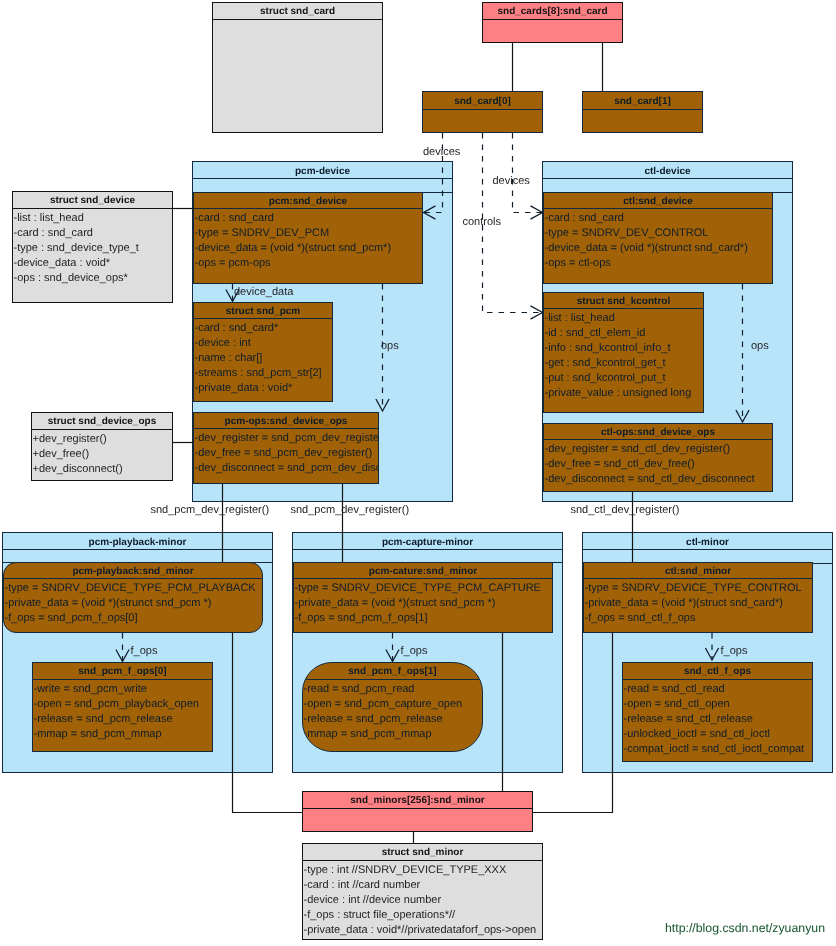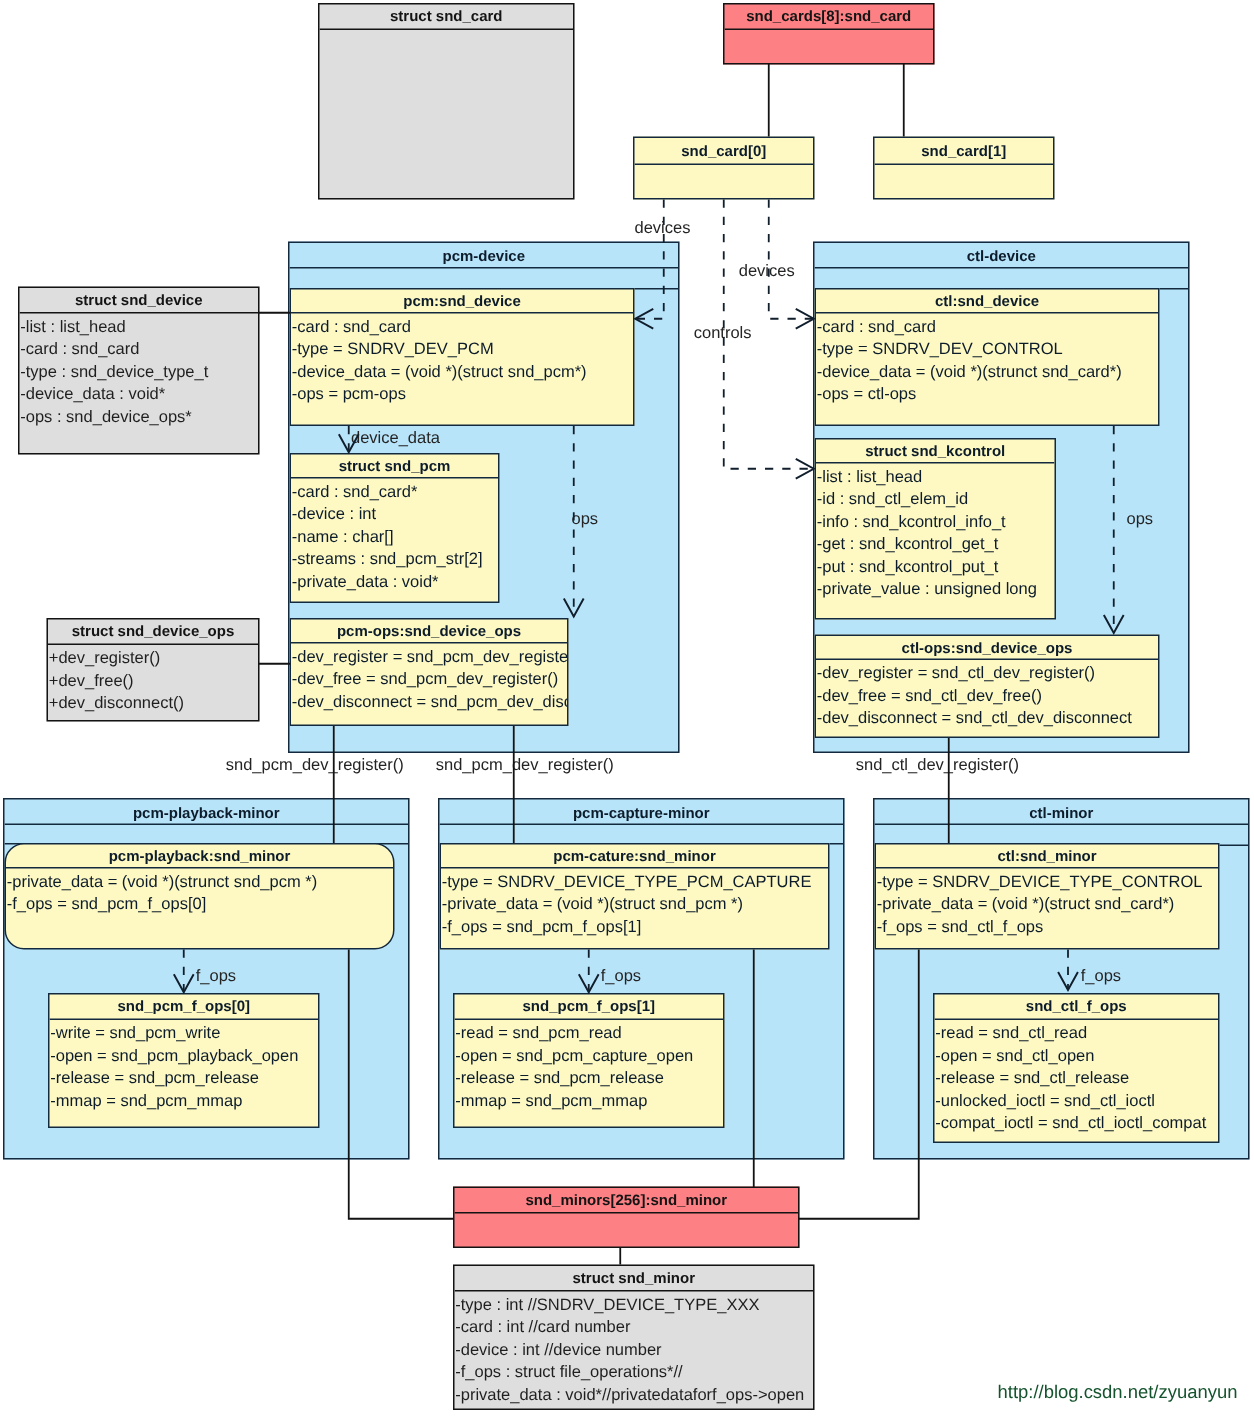--- a/index.html
+++ b/index.html
@@ -2,21 +2,21 @@
 <html><head>
 <meta charset="utf-8">
 <title>snd_card UML diagram</title>
 <style>
   html,body{margin:0;padding:0;background:#ffffff;}
   body{width:836px;height:946px;-webkit-font-smoothing:antialiased;text-rendering:geometricPrecision;font-family:"Liberation Sans","DejaVu Sans",sans-serif;overflow:hidden;}
   #canvas{position:relative;width:836px;height:946px;background:#ffffff;}
   .box{position:absolute;box-sizing:border-box;border:1.5px solid #131313;overflow:hidden;}
   .grey{background:#dedede;}
   .red{background:#fd8184;}
-  .blue{background:#fef9c3;border-color:#13293d;}
+  .blue{background:#a16207;border-color:#13293d;}
   .pkg{background:#b8e4fa;border-color:#13293d;}
   .title{position:absolute;left:0;right:0;text-align:center;font-weight:bold;font-size:10px;
          line-height:12px;color:#141414;}
   .blue .title,.pkg .title{color:#0d1c2b;}
   .sep{position:absolute;left:0;right:0;height:0;border-top:1.5px solid #131313;}
   .blue .sep,.pkg .sep{border-top-color:#13293d;}
   .attrs{position:absolute;left:0.5px;right:1px;font-size:11px;line-height:15px;color:#1f1f1f;}
   .blue .attrs{color:#0d1c2b;}
   .attrs div{white-space:nowrap;}
   .elabel{position:absolute;font-size:11px;line-height:12px;color:#242424;white-space:nowrap;}
@@ -183,20 +183,21 @@
       <div class="attrs" style="top: 18px;">
         <div>-dev_register = snd_ctl_dev_register()</div>
         <div>-dev_free = snd_ctl_dev_free()</div>
         <div>-dev_disconnect = snd_ctl_dev_disconnect</div>
       </div>
     </div>
     <div class="box blue" style="left: 3px; top: 562px; width: 260px; height: 71px; border-radius: 13px;">
       <div class="title" style="top: 2.5px;">pcm-playback:snd_minor</div>
       <div class="sep" style="top: 15px;"></div>
       <div class="attrs" style="top: 18px;">
+        <div>-type = SNDRV_DEVICE_TYPE_PCM_PLAYBACK</div>
         <div>-private_data = (void *)(strunct snd_pcm *)</div>
         <div>-f_ops = snd_pcm_f_ops[0]</div>
       </div>
     </div>
     <div class="box blue" style="left: 32px; top: 662px; width: 181px; height: 90px;">
       <div class="title" style="top: 2.75px;">snd_pcm_f_ops[0]</div>
       <div class="sep" style="top: 15.5px;"></div>
       <div class="attrs" style="top: 18.5px;">
         <div>-write = snd_pcm_write</div>
         <div>-open = snd_pcm_playback_open</div>
@@ -206,21 +207,21 @@
     </div>
     <div class="box blue" style="left: 293px; top: 562px; width: 260px; height: 71px;">
       <div class="title" style="top: 2.5px;">pcm-cature:snd_minor</div>
       <div class="sep" style="top: 15px;"></div>
       <div class="attrs" style="top: 18px;">
         <div>-type = SNDRV_DEVICE_TYPE_PCM_CAPTURE</div>
         <div>-private_data = (void *)(struct snd_pcm *)</div>
         <div>-f_ops = snd_pcm_f_ops[1]</div>
       </div>
     </div>
-    <div class="box blue" style="left: 302px; top: 662px; width: 181px; height: 90px;">
+    <div class="box blue" style="left: 302px; top: 662px; width: 181px; height: 90px; border-radius: 30px;">
       <div class="title" style="top: 2.75px;">snd_pcm_f_ops[1]</div>
       <div class="sep" style="top: 15.5px;"></div>
       <div class="attrs" style="top: 18.5px;">
         <div>-read = snd_pcm_read</div>
         <div>-open = snd_pcm_capture_open</div>
         <div>-release = snd_pcm_release</div>
         <div>-mmap = snd_pcm_mmap</div>
       </div>
     </div>
     <div class="box blue" style="left: 583px; top: 562px; width: 230px; height: 71px;">

